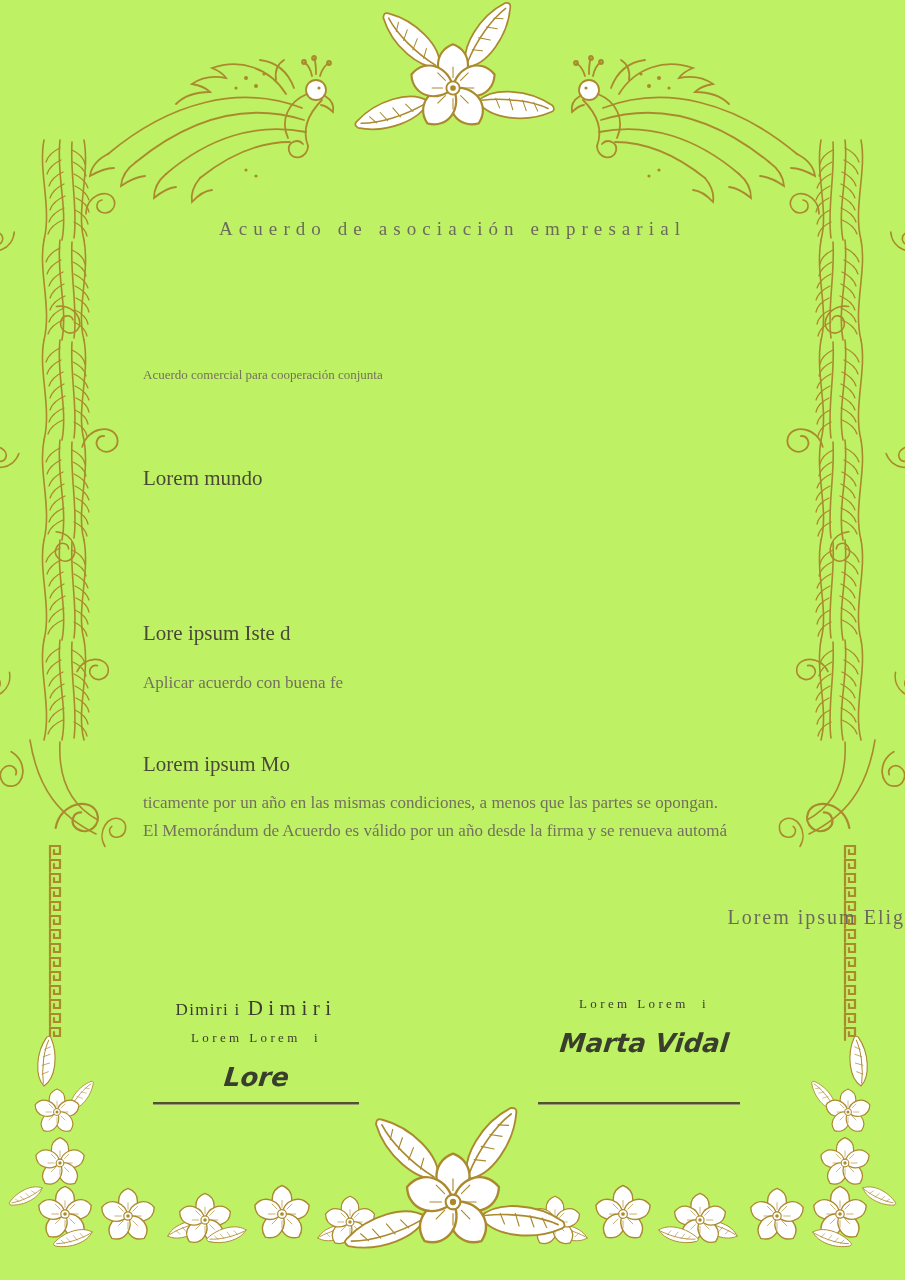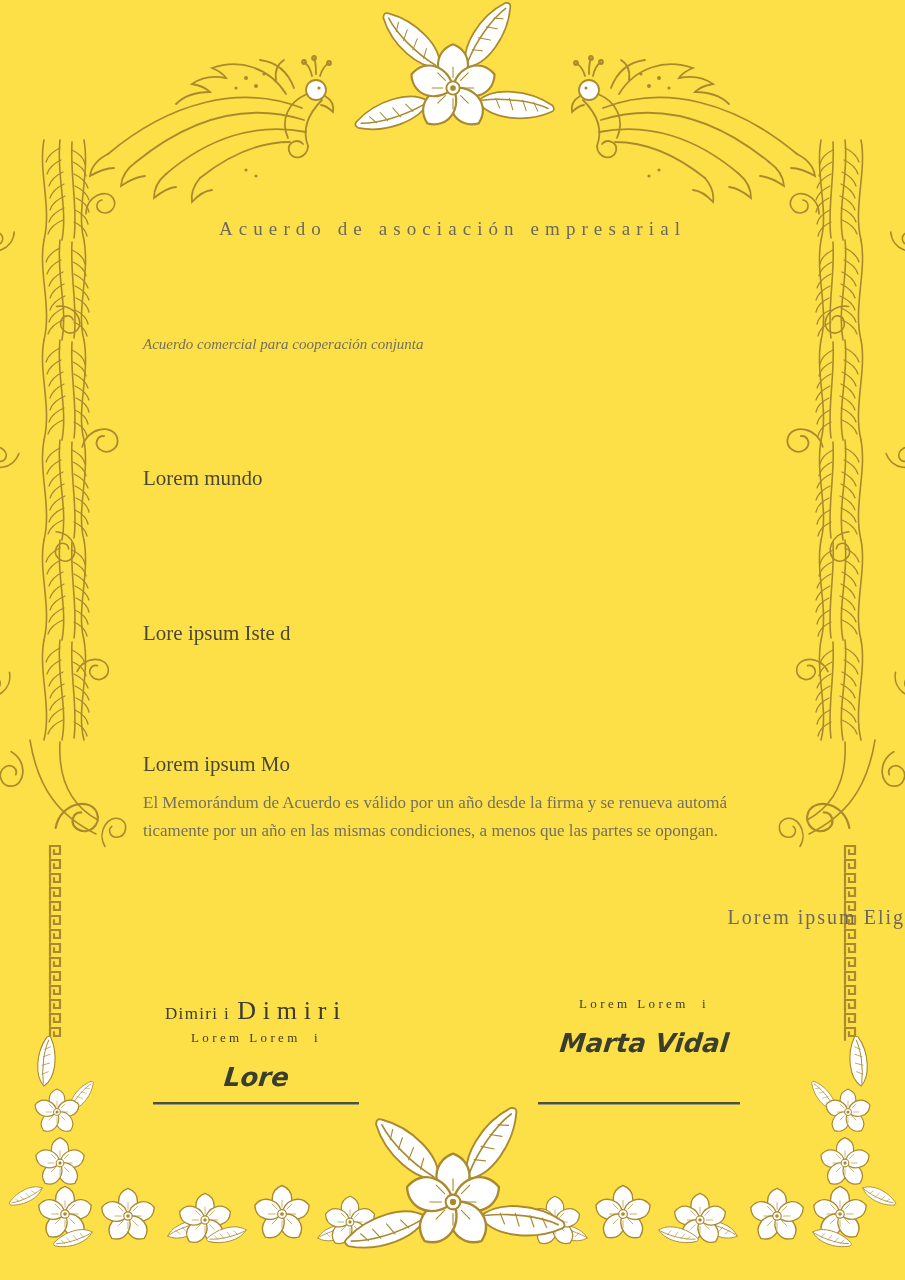--- a/index.html
+++ b/index.html
@@ -1,38 +1,38 @@
 <!DOCTYPE html>
 <html><head>
 <meta charset="utf-8">
 <style>
   html,body{margin:0;padding:0;background:#ffffff;}
   .page{
     position:relative;
     width:905px;height:1280px;
-    background:#fde047;
+    background:#bef264;
     overflow:hidden;
     font-family:"Liberation Serif", serif;
   }
   svg.ornaments{
     position:absolute;left:0;top:0;width:905px;height:1280px;
     pointer-events:none;
   }
   .content{position:absolute;left:0;top:0;width:905px;height:1280px;}
 
   .doc-title{
     position:absolute;left:0;top:218px;width:905px;
     text-align:center;
     font-size:19px;font-weight:400;
     letter-spacing:0.32em;
     color:#6c695d;
   }
   .intro{
-    position:absolute;left:143px;top:336px;width:660px;
-    font-size:15px;color:#74705e;font-style:italic;
+    position:absolute;left:143px;top:367px;width:660px;
+    font-size:13px;color:#74705e;
   }
   .sec-h{
     position:absolute;left:143px;width:660px;
     font-size:21px;font-weight:500;color:#4a4837;margin:0;
   }
   .sec-b{
     position:absolute;left:143px;width:660px;
     font-size:17px;color:#74705e;line-height:28px;
   }
   .h1{top:466px;} .b1{top:525px;}
@@ -42,21 +42,21 @@
     position:absolute;left:0;top:906px;width:905px;
     text-align:right;font-size:20px;letter-spacing:0.1em;color:#6c695d;
   }
   .sig-block{
     position:absolute;top:996px;width:256px;text-align:center;color:#3d3b30;
   }
   .sig-left{left:128px;}
   .sig-right{left:516px;}
   .sig-line1{white-space:nowrap;height:34px;}
   .sig-prefix{font-size:17px;letter-spacing:0.08em;}
-  .sig-name{font-size:26px;letter-spacing:0.26em;margin-left:7px;}
+  .sig-name{font-size:21px;letter-spacing:0.26em;margin-left:7px;}
   .sig-line2{font-size:13px;letter-spacing:0.26em;white-space:pre;height:32px;}
   .sig-hand{
     font-family:"DejaVu Sans", sans-serif;
     font-style:italic;font-weight:600;
     font-size:26px;color:#3a3e2d;
     transform:skewX(-6deg);
     height:40px;
   }
   .sig-line{
     position:absolute;top:1102px;height:2px;background:#53532a;
@@ -253,25 +253,26 @@
   </svg>
 
   <div class="content">
     <div class="doc-title">Acuerdo de asociación empresarial</div>
 
     <div class="intro">Acuerdo comercial para cooperación conjunta</div>
 
     <h2 class="sec-h h1">Lorem mundo</h2>
 
     <h2 class="sec-h h2">Lore ipsum Iste d</h2>
+    <div class="sec-b b2">Aplicar acuerdo con buena fe</div>
 
     <h2 class="sec-h h3">Lorem ipsum Mo</h2>
     <div class="sec-b b3">
+      <span style="display:block;">ticamente por un año en las mismas condiciones, a menos que las partes se opongan.</span>
       <span style="display:block;">El Memorándum de Acuerdo es válido por un año desde la firma y se renueva automá</span>
-      <span style="display:block;">ticamente por un año en las mismas condiciones, a menos que las partes se opongan.</span>
     </div>
 
     <div class="closing">Lorem ipsum Elig</div>
 
     <div class="sig-block sig-left">
       <div class="sig-line1">
         <span class="sig-prefix">Dimiri i</span><span class="sig-name">Dimiri</span>
       </div>
       <div class="sig-line2">Lorem Lorem  i</div>
       <div class="sig-hand">Lore</div>

